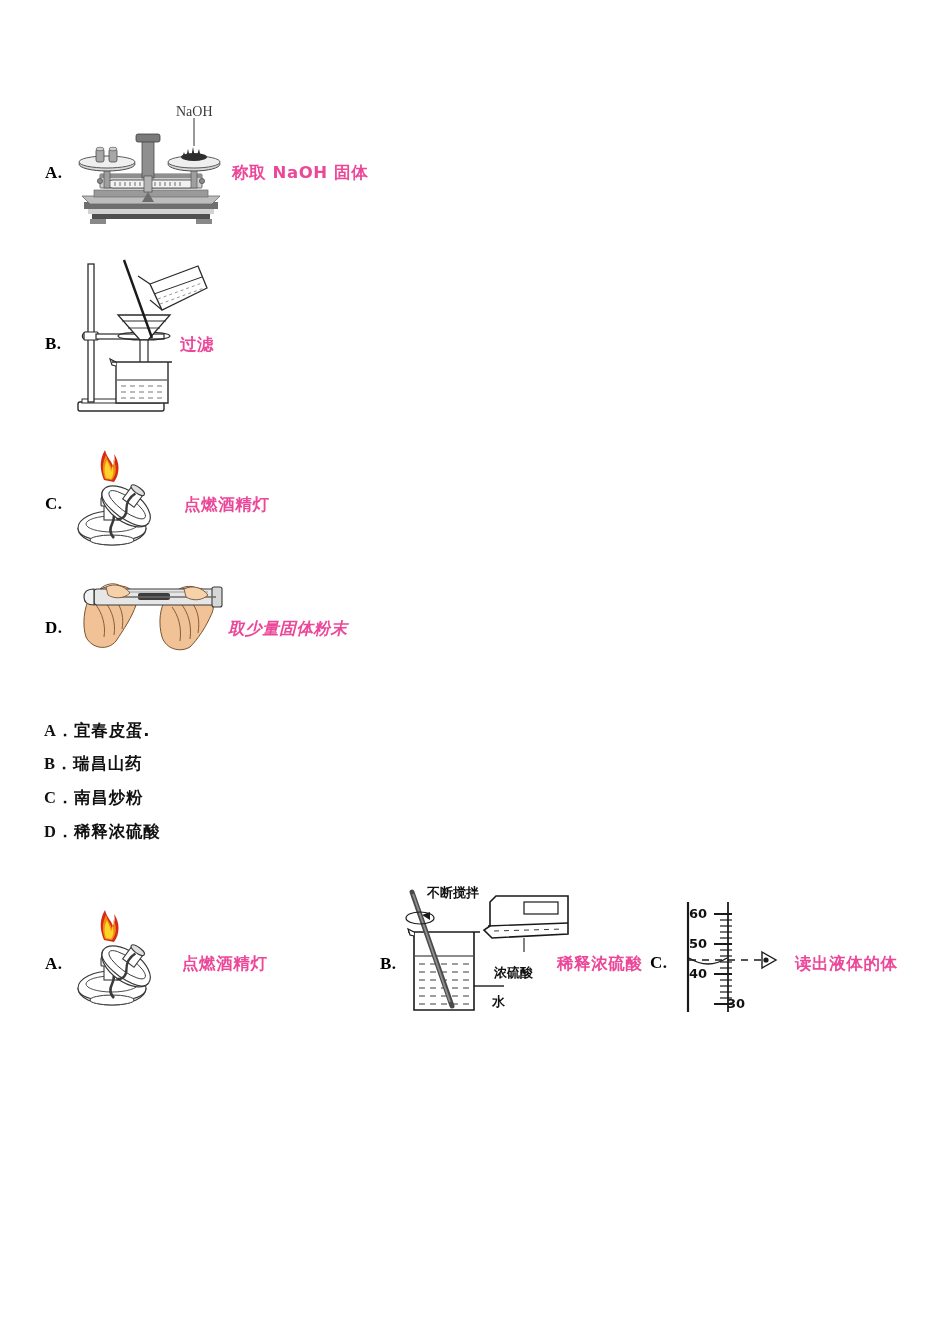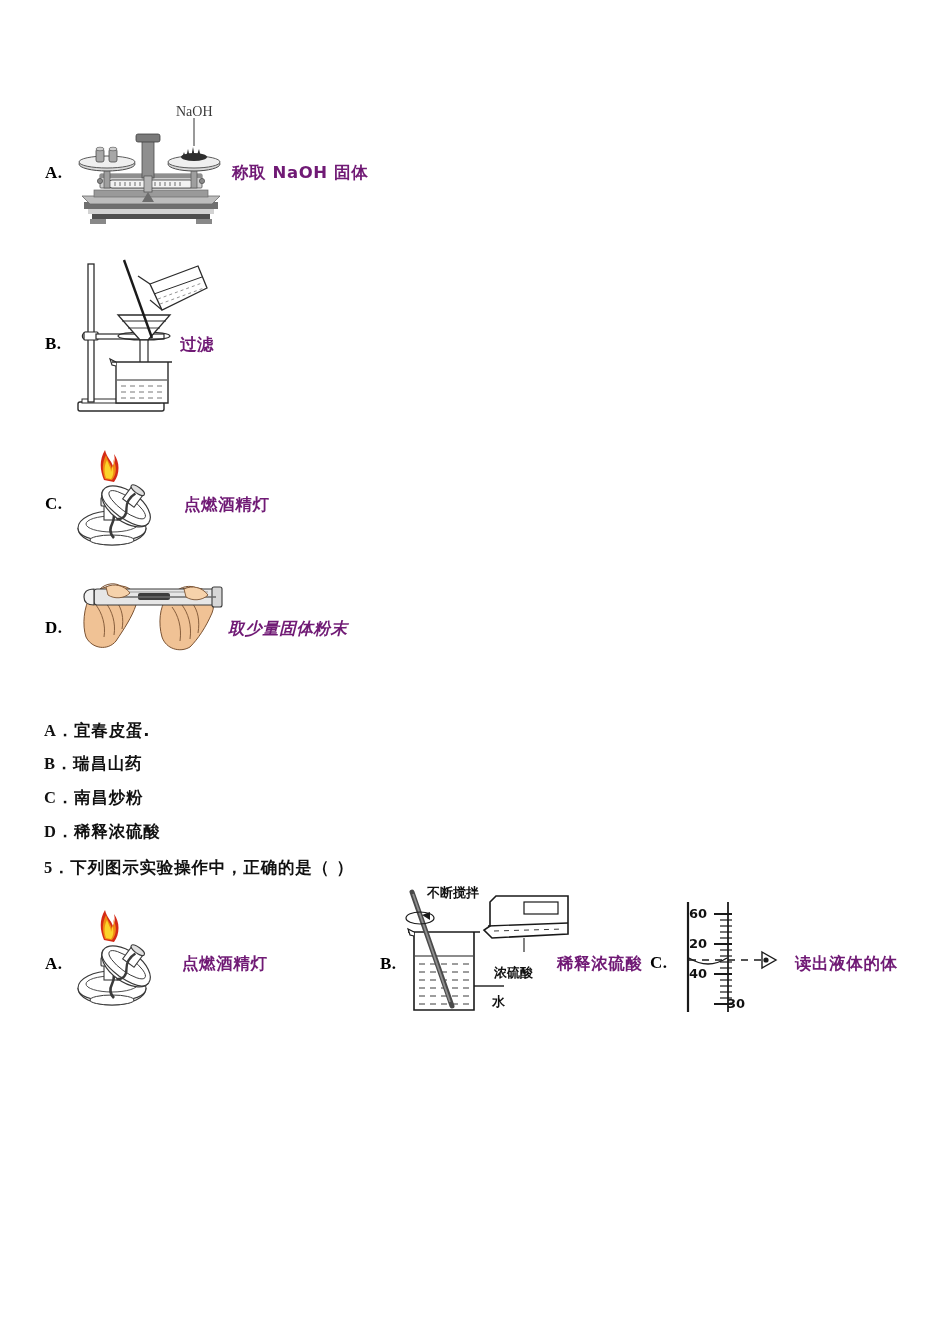--- a/index.html
+++ b/index.html
@@ -29,21 +29,21 @@
     font-weight: bold;
     font-size: 17px;
     letter-spacing: 0.5px;
     color: #000;
   }
   .cap {
     position: absolute;
     font-family: "DejaVu Sans", "Liberation Sans", sans-serif;
     font-weight: bold;
     font-size: 16.5px;
-    color: #701a75;
+    color: #ec4899;
     white-space: nowrap;
     letter-spacing: 0.6px;
   }
   .qline {
     position: absolute;
     font-family: "DejaVu Sans", "Liberation Sans", sans-serif;
     font-weight: bold;
     font-size: 16.5px;
     color: #111;
     white-space: nowrap;
@@ -284,23 +284,20 @@
   </div>
 
   <div class="qline" style="left:44px; top:787px;text-align:right;">
     <span class="qnum">C．</span><span>南昌炒粉</span>
   </div>
 
   <div class="qline" style="left:44px; top:821px;">
     <span class="qnum">D．</span><span>稀释浓硫酸</span>
   </div>
 
-  <div class="qline" style="left:44px; top:857px;">
-    <span class="qnum">5．</span><span>下列图示实验操作中，正确的是（ ）</span>
-  </div>
 
   <span class="opt-letter" style="left:45px; top:954px;">A.</span>
 
   <div class="fig" style="left:70px; top:908px;">
     <svg width="110" height="104" viewBox="0 0 110 104">
       <ellipse cx="42" cy="80" rx="34" ry="17" fill="#ffffff" stroke="#3a3a3a" stroke-width="1.2"></ellipse>
       <path d="M8,80 Q8,92 42,93 Q76,92 76,80" fill="#ffffff" stroke="#3a3a3a" stroke-width="1.2"></path>
       <ellipse cx="42" cy="92" rx="22" ry="5" fill="#ffffff" stroke="#3a3a3a" stroke-width="1"></ellipse>
       <ellipse cx="42" cy="76" rx="26" ry="8" fill="none" stroke="#3a3a3a" stroke-width="0.9"></ellipse>
       <rect x="34" y="56" width="16" height="16" fill="#ffffff" stroke="#3a3a3a" stroke-width="1.1"></rect>
@@ -408,19 +405,19 @@
       <line x1="5" y1="60" x2="92" y2="60" stroke="#1a1a1a" stroke-width="1.6" stroke-dasharray="7 6"></line>
 
       <g>
         <path d="M78,52 L92,60 L78,68 Z" fill="#ffffff" stroke="#1a1a1a" stroke-width="1.4"></path>
         <circle cx="82" cy="60" r="2.6" fill="#1a1a1a"></circle>
       </g>
     </svg>
   </div>
 
   <span class="small-label" style="left:689px; top:906px;">60</span>
-  <span class="small-label" style="left:689px; top:936px;">20</span>
+  <span class="small-label" style="left:689px; top:936px;">50</span>
   <span class="small-label" style="left:689px; top:966px;">40</span>
   <span class="small-label" style="left:689px; top:996px;padding-left:38px;">30</span>
 
   <span class="cap" style="left:795px; top:953px;">读出液体的体</span>
 
 </div>
 
 </body></html>

